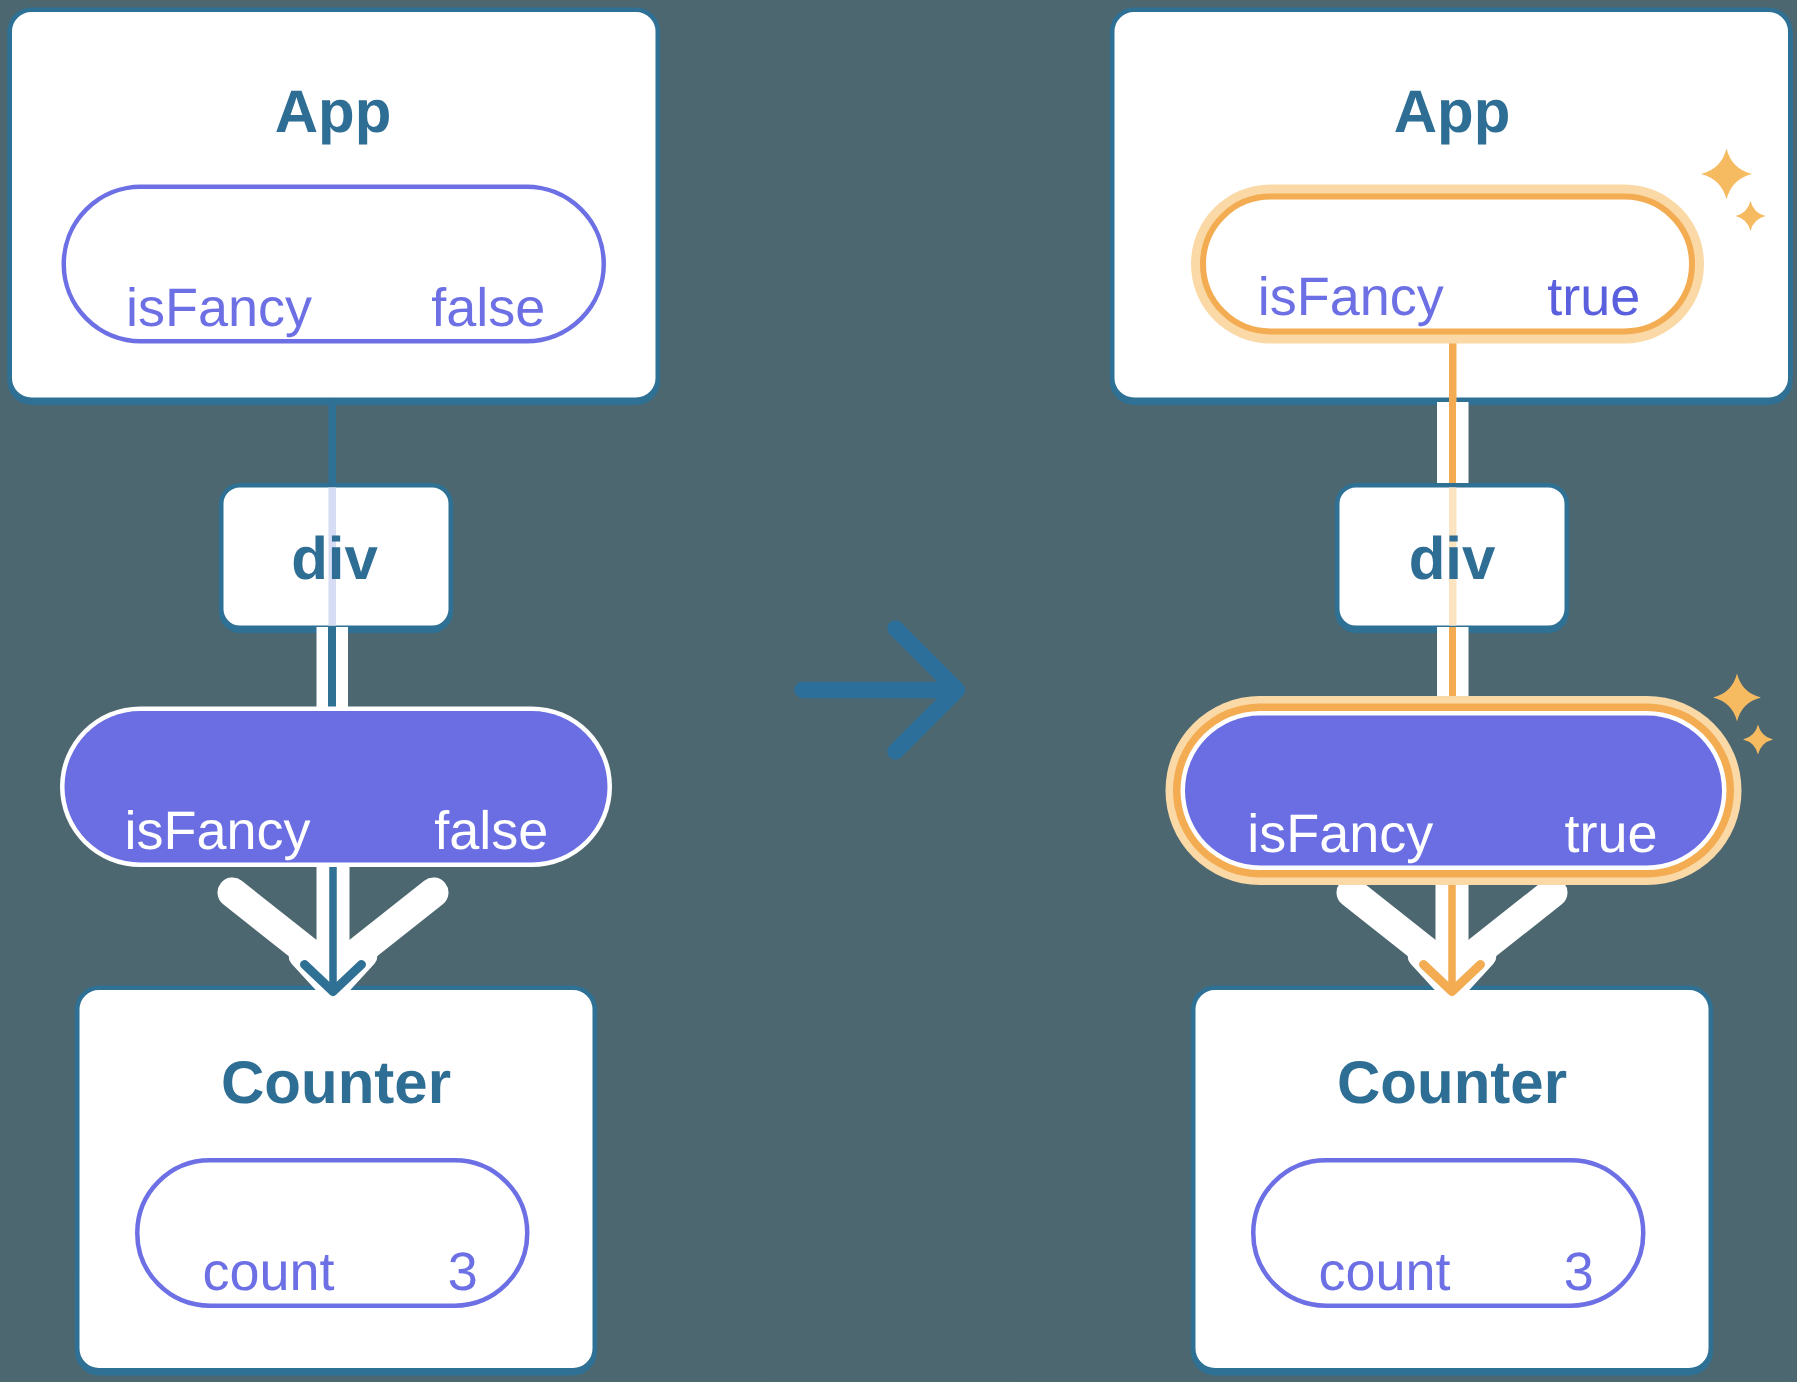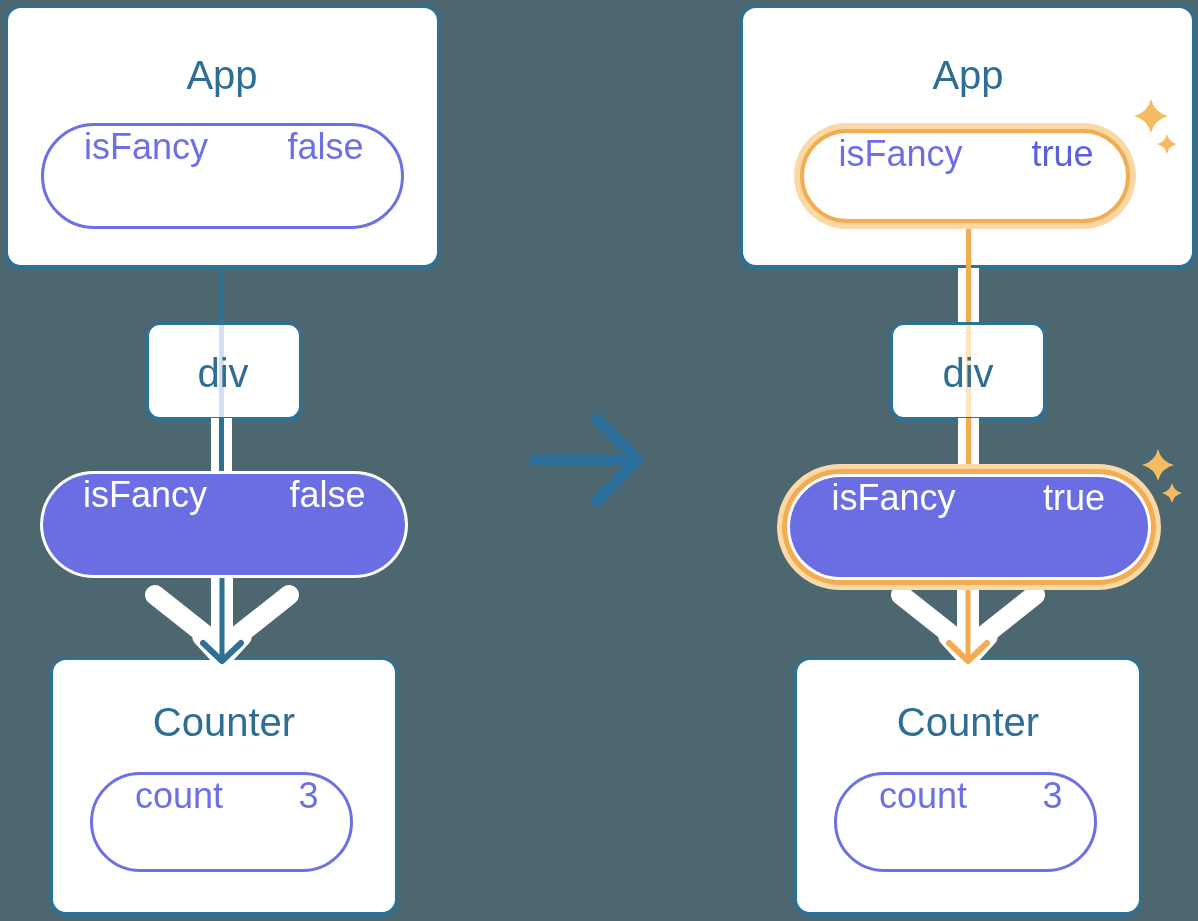--- a/index.html
+++ b/index.html
@@ -10,22 +10,22 @@
     --sparkle:#F6BA60;
   }
   html,body{margin:0;padding:0;background:var(--background);}
   .stage{position:relative;width:1198px;height:921px;background:var(--background);
          font-family:"Liberation Sans","DejaVu Sans",sans-serif;overflow:hidden;}
   .layer{position:absolute;inset:0;}
   .card{position:absolute;background:#fff;border:3px solid var(--card_border);
         border-radius:16px;box-shadow:0 2px 0 var(--card_border);box-sizing:border-box;}
   .card.small{border-radius:14px;}
   .title{position:absolute;transform:translateX(-50%);font-size:40px;line-height:1;
-         font-weight:400;color:var(--title_text);white-space:nowrap;}
-  .pill{position:absolute;display:flex;align-items:flex-start;border-radius:999px;
+         font-weight:700;color:var(--title_text);white-space:nowrap;}
+  .pill{position:absolute;display:flex;align-items:flex-end;border-radius:999px;
         box-sizing:border-box;overflow:hidden;}
   .pill .cell{display:flex;align-items:center;justify-content:center;
               font-size:36px;font-weight:500;}
   .pill .grow{flex:1;}
   .pill .sep{width:2px;}
   .outline{border:3px solid var(--purple);color:var(--purple);}
   .outline .sep{background:var(--purple);}
   .hl-outline{border:4px solid var(--orange);color:var(--purple);background:#fff;
               box-shadow:0 0 0 6px var(--orange_glow);}
   .hl-outline .sep{background:var(--orange);}

